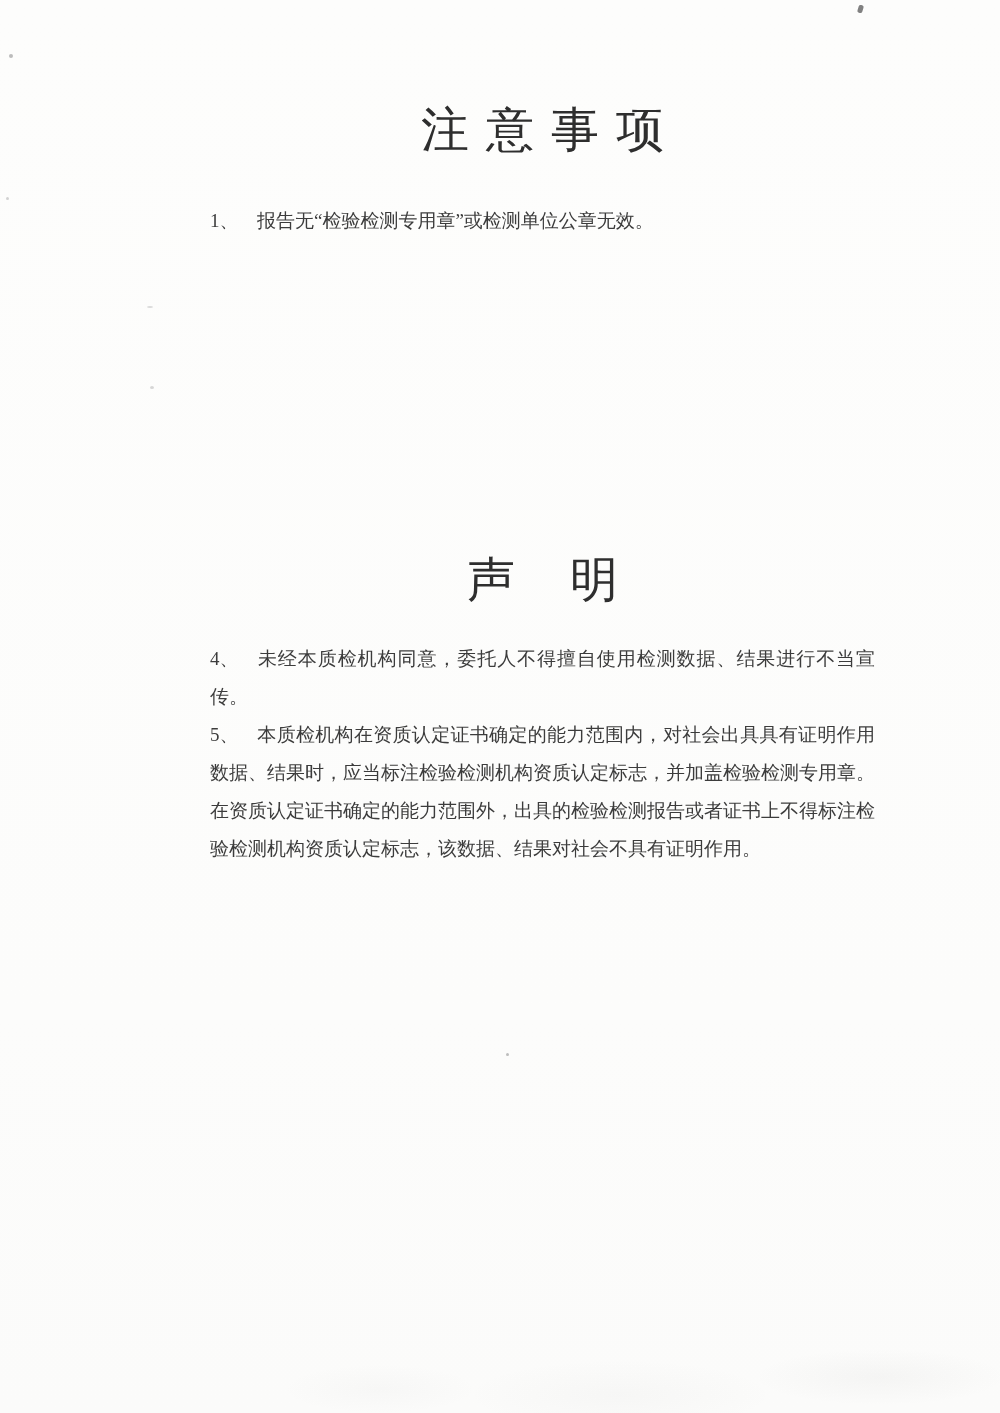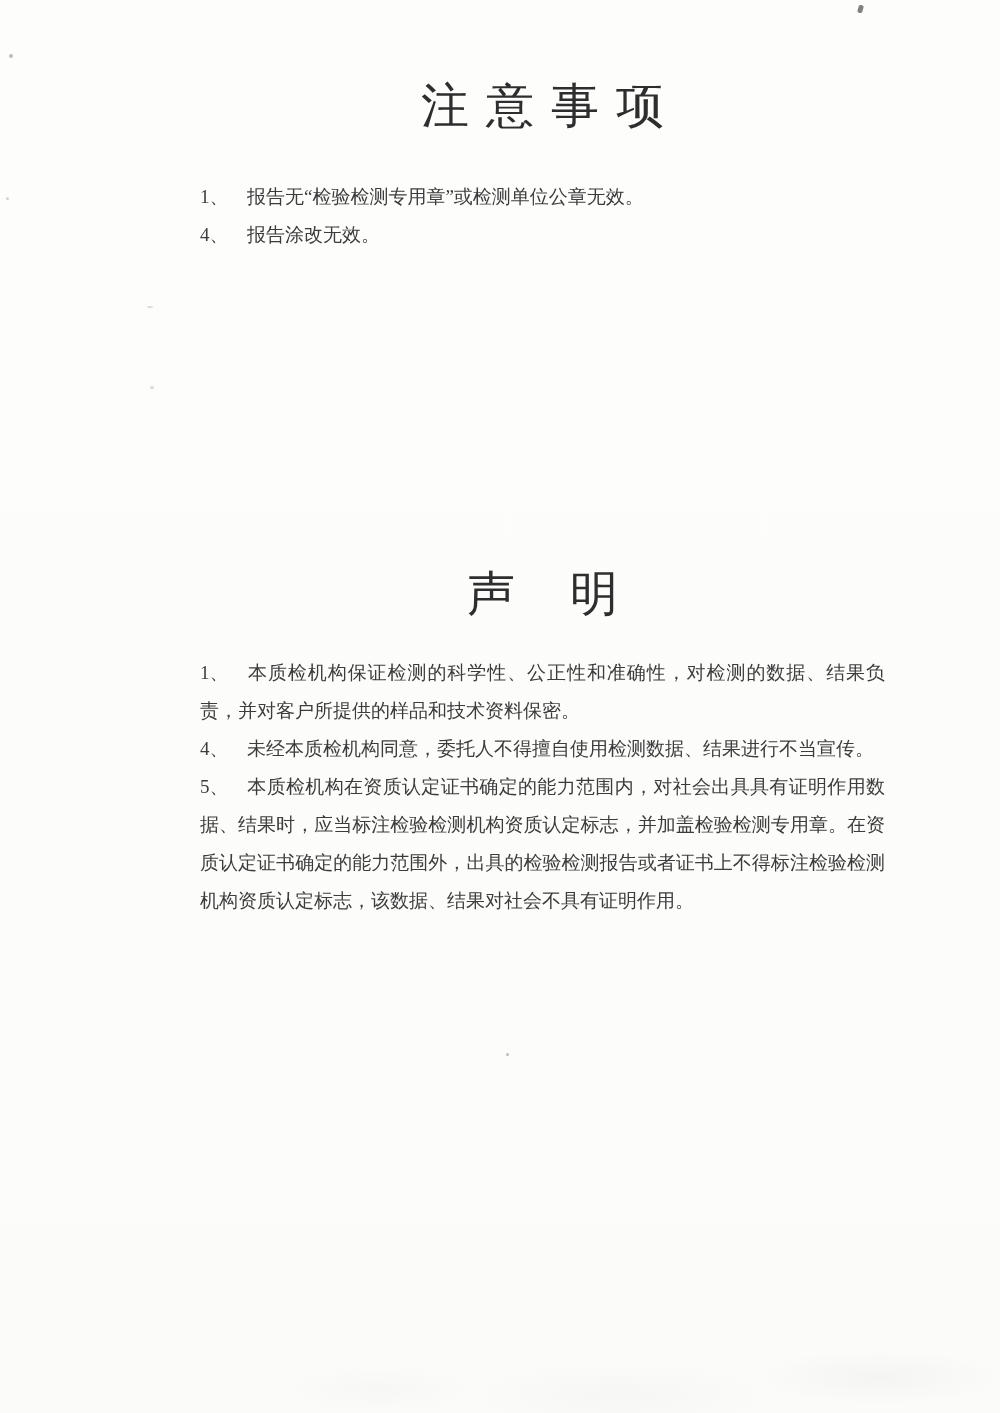--- a/index.html
+++ b/index.html
@@ -24,31 +24,31 @@
   .doc-title {
     margin: 0;
     font-weight: 400;
     color: #2e2e2e;
     text-align: center;
     font-size: 48px;
     line-height: 52px;
     white-space: nowrap;
   }
   .title-notice {
-    margin-top: 80px;
+    margin-top: 104px;
     letter-spacing: 17px;
     text-indent: 17px;
   }
   .title-statement {
     margin-top: 314px;
     letter-spacing: 55px;
     text-indent: 55px;
     font-family: Liberation Serif, serif;
   }
-  .items { margin: 0; }
+  .items { margin: 10px; }
   .items-notice { margin-top: 46px; }
   .items-statement { margin-top: 34px; }
   .item {
     margin: 0;
     font-size: 19px;
     line-height: 38px;
     text-align: justify;
     color: #3c3c3c;
   }
   .item .num {
@@ -91,29 +91,27 @@
   <span class="speck s5"></span>
   <span class="speck s6"></span>
 
   <div class="content">
 
     <section>
       <h1 class="doc-title title-notice">注意事项</h1>
 
       <div class="items items-notice">
         <p class="item"><span class="num">1、</span><span class="txt">报告无“检验检测专用章”或检测单位公章无效。</span></p>
-        <p class="item"><span class="num">4、</span><span class="txt">报告涂改无效。</span></p>
       </div>
     </section>
 
     <section>
       <h1 class="doc-title title-statement">声明</h1>
 
       <div class="items items-statement">
-        <p class="item"><span class="num">1、</span><span class="txt">本质检机构保证检测的科学性、公正性和准确性，对检测的数据、结果负责，并对客户所提供的样品和技术资料保密。</span></p>
         <p class="item"><span class="num">4、</span><span class="txt">未经本质检机构同意，委托人不得擅自使用检测数据、结果进行不当宣传。</span></p>
         <p class="item"><span class="num">5、</span><span class="txt">本质检机构在资质认定证书确定的能力范围内，对社会出具具有证明作用数据、结果时，应当标注检验检测机构资质认定标志，并加盖检验检测专用章。在资质认定证书确定的能力范围外，出具的检验检测报告或者证书上不得标注检验检测机构资质认定标志，该数据、结果对社会不具有证明作用。</span></p>
       </div>
     </section>
 
   </div>
 
   <div class="grain"></div>
 </div>
 

